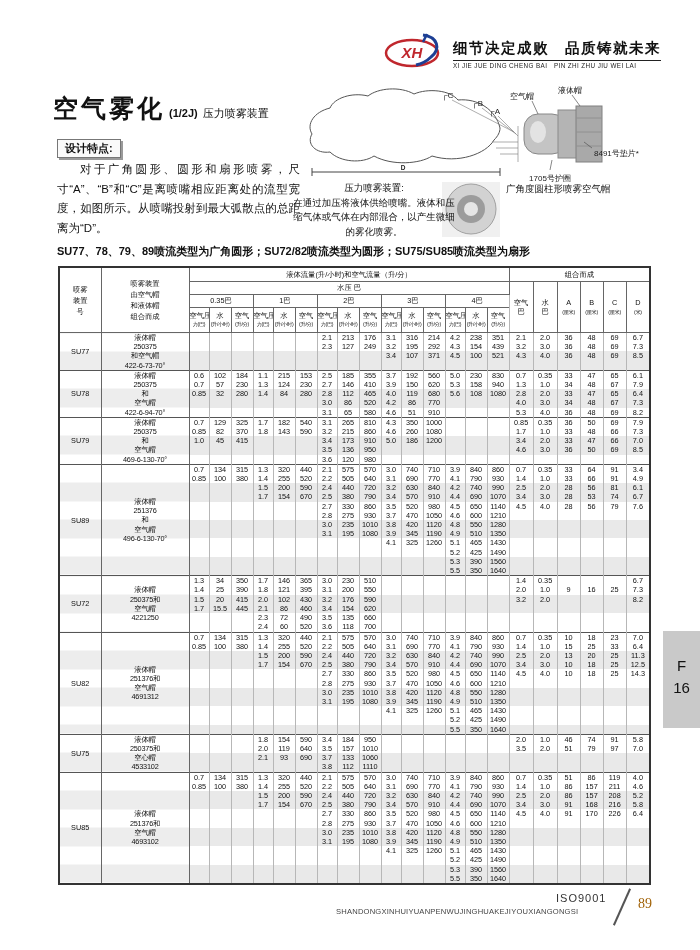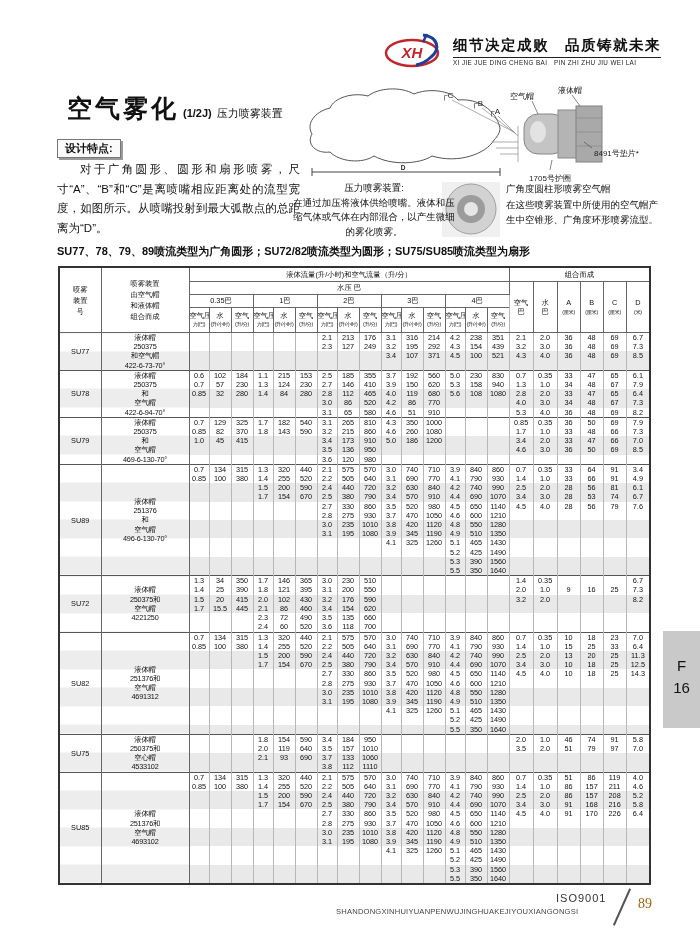--- a/index.html
+++ b/index.html
@@ -1,27 +1,27 @@
 <!DOCTYPE html>
 <html><head>
 <meta charset="utf-8">
 <style>
   html,body{margin:0;padding:0;}
   body{
     position:relative;width:700px;height:950px;background:#fff;overflow:hidden;
     font-family:"Liberation Sans",sans-serif;color:#111;
   }
   
-  .brand{position:absolute;left:383px;top:33px;display:flex;align-items:center;}
+  .brand{position:absolute;left:383px;top:33px;display:flex;align-items:flex-end;}
   .brand .txt{margin-left:8px;}
   .slogan{font-size:14.5px;font-weight:bold;white-space:nowrap;letter-spacing:1.5px;
           border-bottom:1.5px solid #222;padding-bottom:2px;}
   .pinyin{font-size:6.3px;letter-spacing:0.4px;color:#222;margin-top:1px;white-space:nowrap;}
   
-  .title{position:absolute;left:67px;top:92px;white-space:nowrap;}
+  .title{position:absolute;left:53px;top:92px;white-space:nowrap;}
   .t-main{font-size:25px;font-weight:bold;letter-spacing:3px;}
   .t-code{font-size:11px;font-weight:bold;margin-left:4px;}
   .t-sub{font-size:11px;margin-left:5px;}
   .design-box{position:absolute;left:57px;top:139px;font-size:11px;font-weight:bold;
      border:1px solid #777;box-shadow:2px 2px 0 #9a9a9a;padding:1px 7px;background:#fafafa;}
   .design-text{position:absolute;left:57px;top:160px;width:243px;font-size:11.5px;
      line-height:19.5px;text-indent:2em;text-align:justify;}
   .press-note{position:absolute;left:292px;top:181px;width:164px;font-size:9.5px;line-height:14.5px;text-align:center;}
   .wide-note{position:absolute;left:506px;top:181px;width:152px;font-size:9.5px;line-height:15.5px;}
   .note-line{position:absolute;left:57px;top:244px;font-size:11px;font-weight:bold;white-space:nowrap;}
@@ -113,21 +113,20 @@
     <circle cx="171" cy="123" r="7" fill="#e6e6e6"></circle>
   </g>
 </svg>
 
 <div class="press-note">
   <div>压力喷雾装置:</div>
   <div>在通过加压将液体供给喷嘴。液体和压缩气体或气体在内部混合，以产生微细的雾化喷雾。</div>
 </div>
 <div class="wide-note">
   <div>广角度圆柱形喷雾空气帽</div>
-  <div>在这些喷雾装置中所使用的空气帽产生中空锥形、广角度环形喷雾流型。</div>
 </div>
 
 <div class="note-line">SU77、78、79、89喷流类型为广角圆形；SU72/82喷流类型为圆形；SU75/SU85喷流类型为扇形</div>
 
 <div class="tbl-wrap">
   <table class="spec" id="spec-table">
       <colgroup>
         <col style="width:42px">
         <col style="width:88px">
         <col style="width:20px">

